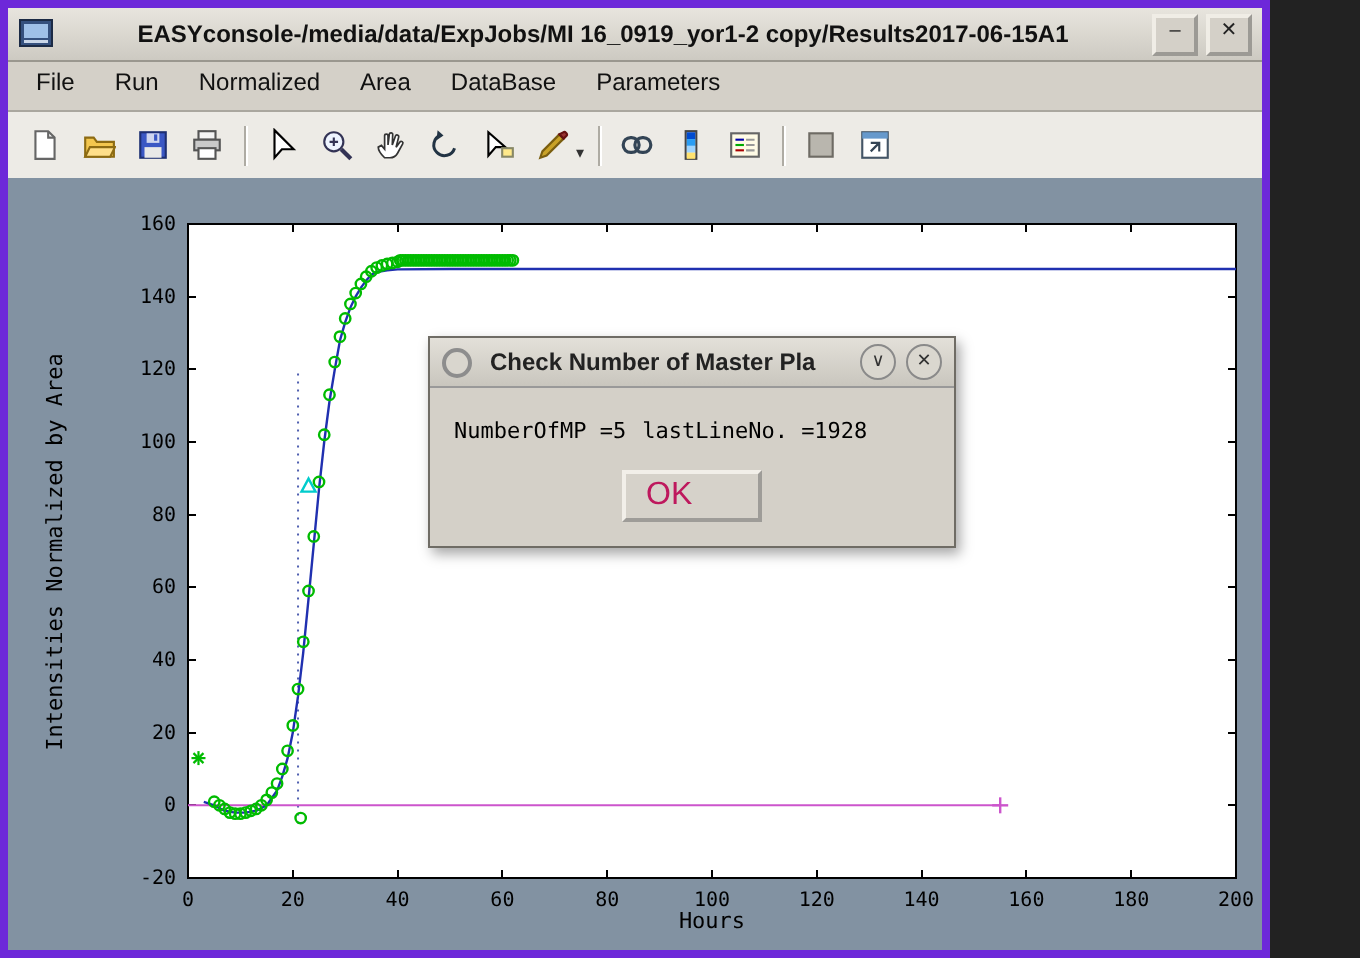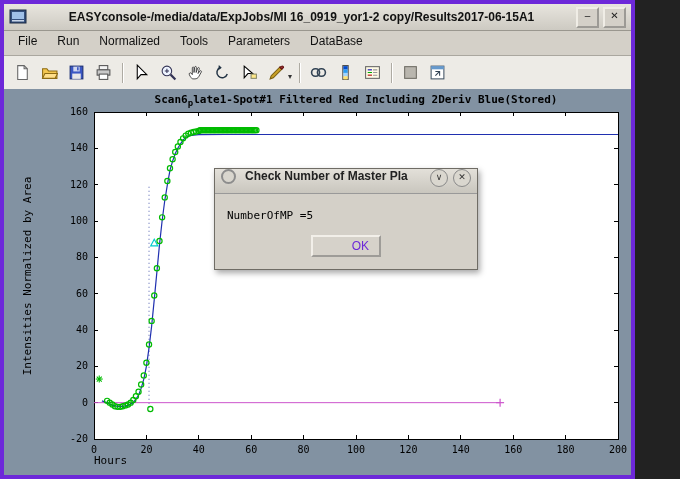--- a/index.html
+++ b/index.html
@@ -25,40 +25,40 @@
     border:1px solid transparent;}
   .tool-btn svg{width:17px;height:17px;display:block;}
   .tool-sep{width:1px;height:20px;background:#aeaba3;box-shadow:1px 0 0 #fff;margin:0 5px;}
   .dd-arrow{font-size:8px;color:#333;margin:8px 2px 0 -2px;}
   
   .figure{position:absolute;top:85px;left:0;right:0;bottom:0;background:#8292a2;}
   svg.plot{position:absolute;left:0;top:0;}
   .fig-title{position:absolute;left:90px;width:524px;top:4px;text-align:center;
     font:bold 11px "DejaVu Sans Mono",monospace;color:#000;}
   .fig-title .subscript{font-size:9px;vertical-align:-3px;}
-  .fig-xlabel{position:absolute;left:90px;width:524px;top:365px;
+  .fig-xlabel{position:absolute;left:90px;width:524px;top:365px;text-align:center;
     font:11px "DejaVu Sans Mono",monospace;color:#000;}
   .fig-ylabel{position:absolute;left:17px;top:187px;white-space:nowrap;
     transform:rotate(-90deg) translateX(-50%);transform-origin:0 0;
     font:11px "DejaVu Sans Mono",monospace;color:#000;}
   
   .dialog{position:absolute;left:210px;top:164px;width:262px;z-index:5;
     background:#d4d0c8;border:1px solid #6f6c65;box-shadow:2px 3px 6px rgba(0,0,0,.35);}
-  .dialog-titlebar{height:24px;display:flex;align-items:flex-start;padding:0 6px;
+  .dialog-titlebar{height:24px;display:flex;align-items:center;padding:0 6px;
     background:linear-gradient(#e3e0d9,#c9c6be);border-bottom:1px solid #999;}
   .dialog-icon{width:11px;height:11px;border:2px solid #8d8d8d;border-radius:50%;background:#d9d6ce;}
   .dialog-title{flex:1;font-weight:bold;font-size:12px;color:#222;padding-left:9px;
     white-space:nowrap;overflow:hidden;}
   .dialog-round-btn{width:16px;height:16px;border-radius:50%;border:1px solid #8a8a8a;
     background:#dad7cf;font-size:9px;line-height:14px;text-align:center;margin-left:5px;color:#333;}
   .dialog-body{padding:15px 12px 12px;}
   .dialog-text{font:11px "DejaVu Sans Mono",monospace;color:#000;display:flex;gap:8px;white-space:nowrap;}
   .ok-row{display:flex;justify-content:center;margin-top:13px;}
   .ok-btn{min-width:46px;padding:2px 10px;background:#d6d2ca;border:2px outset #f2efe9;
-    font-size:12px;color:#6d28d9;text-align:right;}
+    font-size:16px;color:#be185d;text-align:left;}
 </style>
 </head>
 <body>
 
 <div class="window">
 
   <div class="titlebar">
     <span class="app-icon">
       <svg viewBox="0 0 18 18">
           <rect x="1" y="2" width="16" height="13" fill="#35507e" stroke="#1b2a45"></rect>
@@ -68,23 +68,23 @@
     </span>
     <span class="title-text">EASYconsole-/media/data/ExpJobs/MI 16_0919_yor1-2 copy/Results2017-06-15A1</span>
     <span class="win-btn">–</span>
     <span class="win-btn">✕</span>
   </div>
 
   <div class="menubar" id="menubar">
       <span class="menu-item">File</span>
       <span class="menu-item">Run</span>
       <span class="menu-item">Normalized</span>
-      <span class="menu-item">Tools</span>
+      <span class="menu-item">Area</span>
+      <span class="menu-item">DataBase</span>
       <span class="menu-item">Parameters</span>
-      <span class="menu-item">DataBase</span>
     </div>
 
   <div class="toolbar" id="toolbar">
       <span class="tool-btn">
         <svg viewBox="0 0 16 16">
           <path d="M3.5 1.5h6l3 3v10h-9z" fill="#fff" stroke="#666"></path>
           <path d="M9.5 1.5v3h3" fill="none" stroke="#666"></path>
         </svg>
       </span>
       <span class="tool-btn">
@@ -346,37 +346,35 @@
         </g>
         <g stroke="#00bb00" stroke-width="1.1">
           <line x1="91.74" y1="290.05" x2="98.74" y2="290.05"></line>
           <line x1="95.24" y1="286.55" x2="95.24" y2="293.55"></line>
           <line x1="92.74" y1="287.55" x2="97.74" y2="292.55"></line>
           <line x1="92.74" y1="292.55" x2="97.74" y2="287.55"></line>
         </g>
         <circle cx="146.32999999999998" cy="320.025" r="2.6" fill="none" stroke="#00bb00" stroke-width="1.2"></circle>
         <path d="M150.26 150.3 L146.76 156.8 L153.76 156.8 Z" fill="none" stroke="#00cccc" stroke-width="1.2"></path>
       </svg>
-    <div class="fig-title">
-      <span>Scan6</span><span class="subscript">p</span><span>late1-Spot#1 Filtered Red Including 2Deriv Blue(Stored)</span>
-    </div>
     <div class="fig-ylabel">Intensities Normalized by Area</div>
     <div class="fig-xlabel">Hours</div>
   </div>
 
   <div class="dialog">
     <div class="dialog-titlebar">
       <span class="dialog-icon"></span>
       <span class="dialog-title">Check Number of Master Pla</span>
       <span class="dialog-round-btn">∨</span>
       <span class="dialog-round-btn">✕</span>
     </div>
     <div class="dialog-body">
       <div class="dialog-text">
         <span>NumberOfMP =5</span>
+        <span>lastLineNo. =1928</span>
       </div>
       <div class="ok-row">
         <span class="ok-btn">OK</span>
       </div>
     </div>
   </div>
 
 </div>
 
 </body></html>

